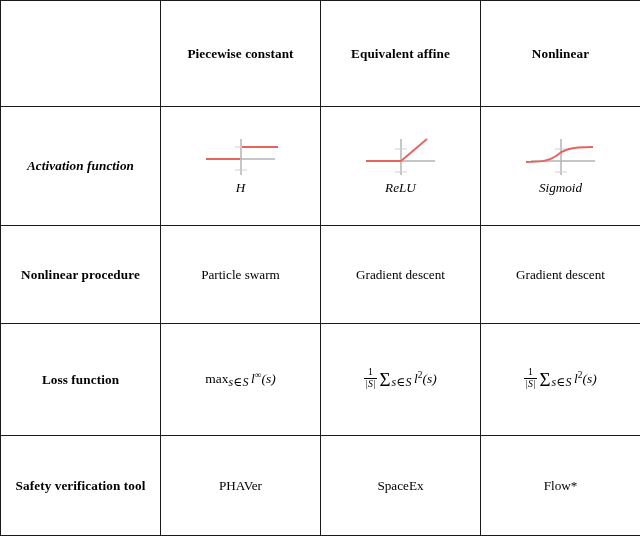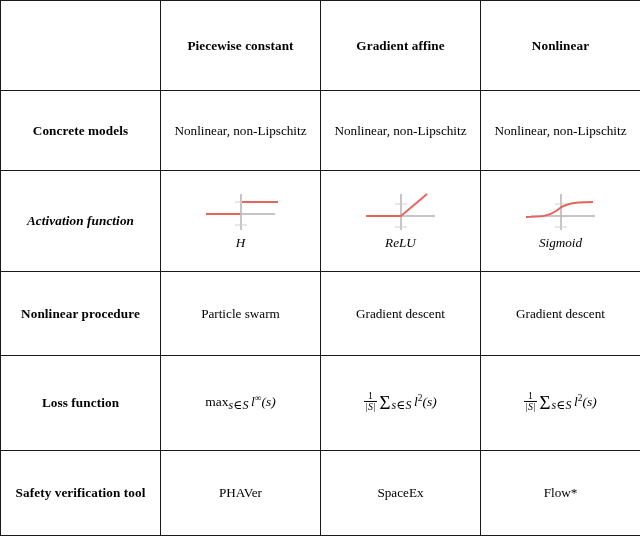--- a/index.html
+++ b/index.html
@@ -129,30 +129,24 @@
     <col class="c0">
         <col class="c1">
         <col class="c2">
         <col class="c3">
   </colgroup>
   <tbody>
 
     <tr class="r-head">
       <td class="rowlabel"></td>
       <td class="colhead">Piecewise constant</td>
-      <td class="colhead">Gradient affine</td>
+      <td class="colhead">Equivalent affine</td>
       <td class="colhead">Nonlinear</td>
     </tr>
 
-    <tr class="r-concrete">
-      <td class="rowlabel">Concrete models</td>
-      <td>Nonlinear, non-Lipschitz</td>
-      <td>Nonlinear, non-Lipschitz</td>
-      <td>Nonlinear, non-Lipschitz</td>
-    </tr>
 
     <tr class="r-activation">
       <td class="rowlabel">Activation function</td>
 
       <td class="act-cell">
         <svg class="act-plot" width="96" height="42" viewBox="0 0 96 42">
           <line x1="48" y1="3" x2="48" y2="39" stroke="#b3b3b3" stroke-width="1.5"></line>
           <line x1="18" y1="23" x2="82" y2="23" stroke="#b3b3b3" stroke-width="1.4"></line>
           <line x1="42" y1="11" x2="54" y2="11" stroke="#cfcfcf" stroke-width="1"></line>
           <line x1="42" y1="34" x2="54" y2="34" stroke="#cfcfcf" stroke-width="1"></line>

